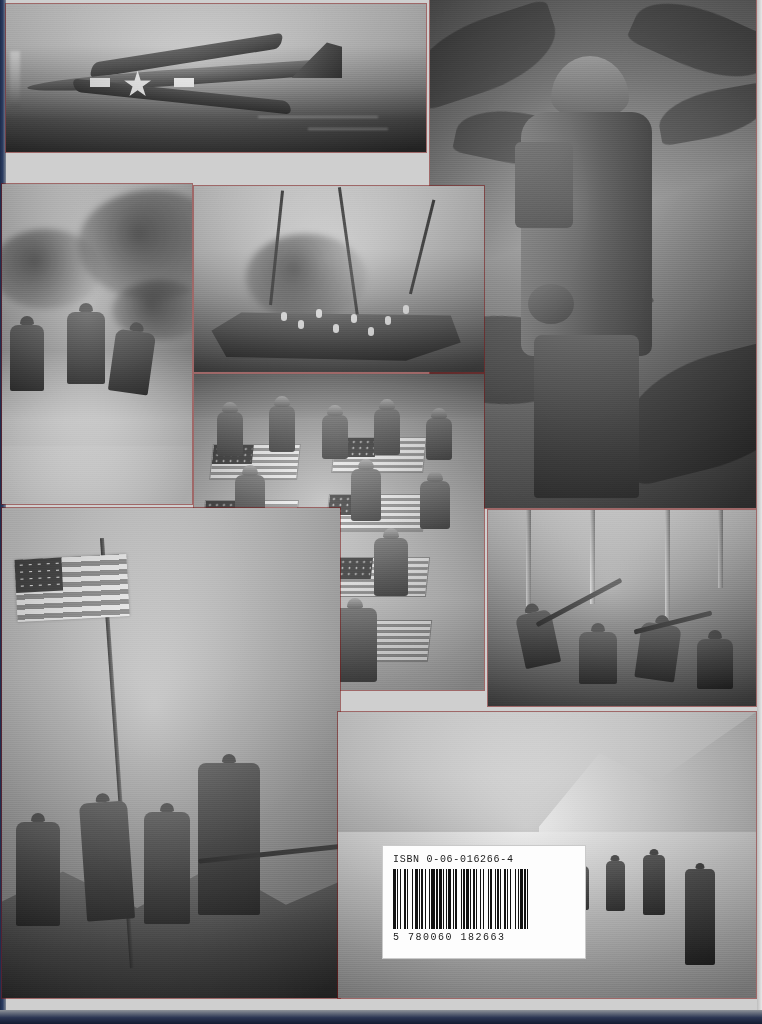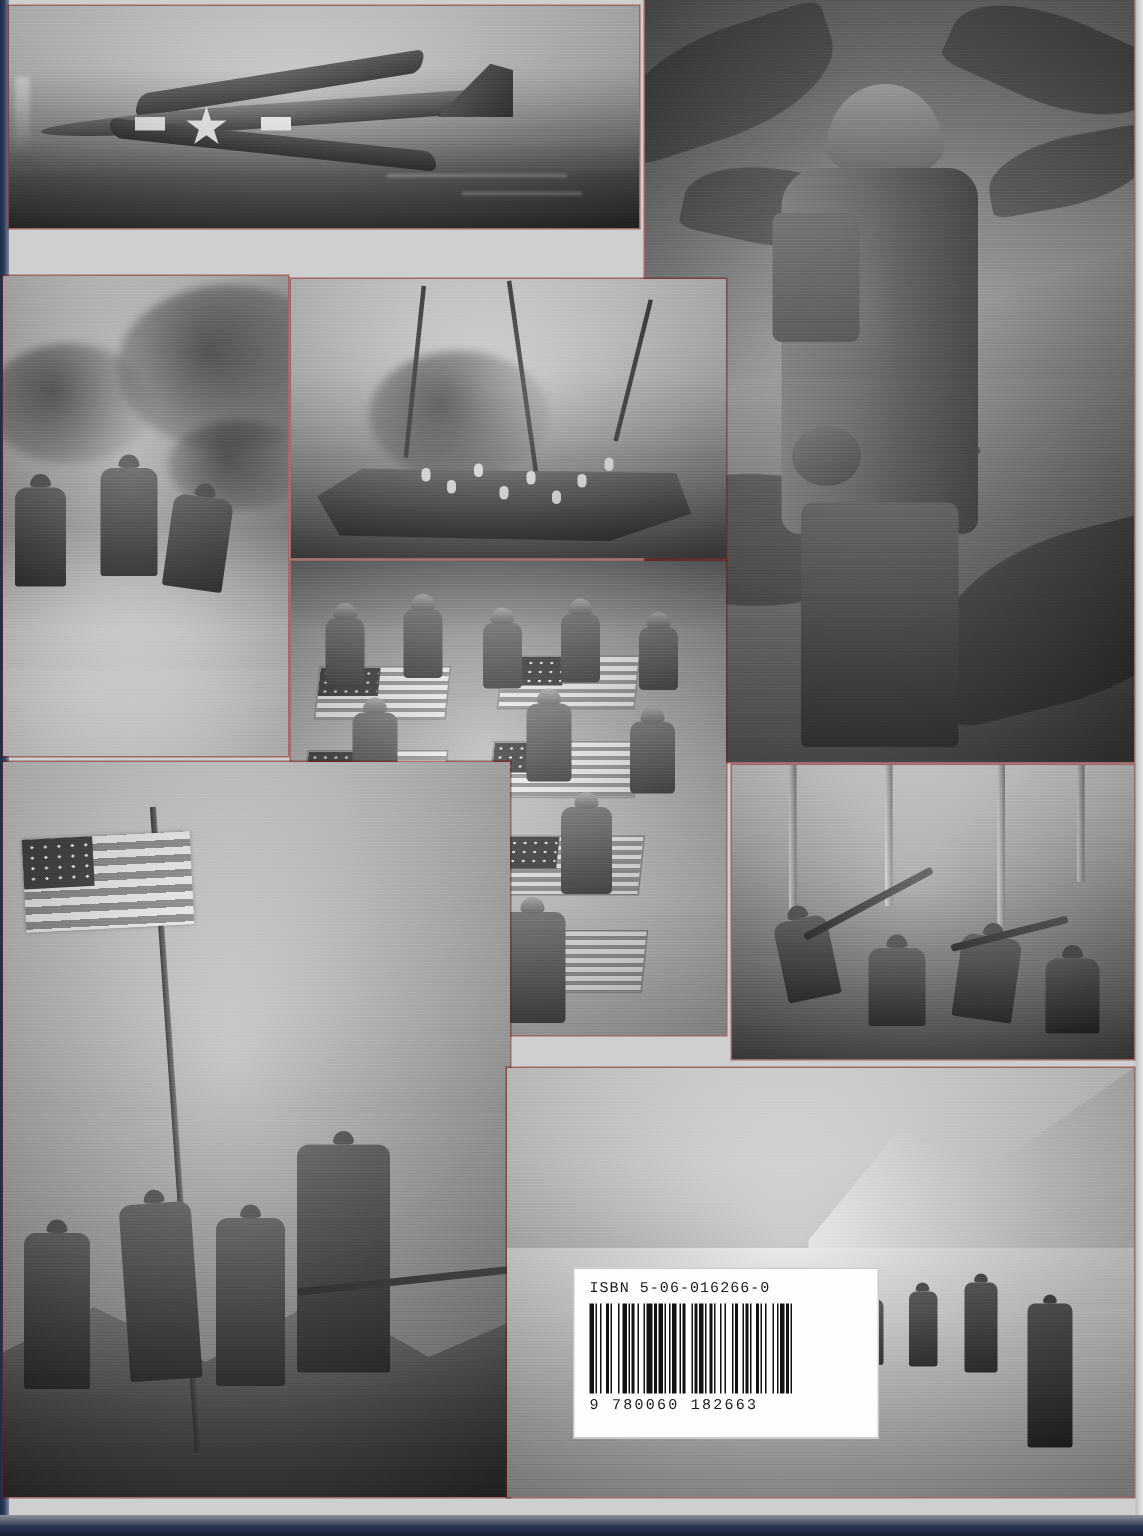--- a/index.html
+++ b/index.html
@@ -484,21 +484,21 @@
     <div class="marcher" style="left:48%; top:55%; width:15px; height:38px;"></div>
     <div class="marcher" style="left:56%; top:54%; width:17px; height:44px;"></div>
     <div class="marcher" style="left:64%; top:52%; width:19px; height:50px;"></div>
     <div class="marcher" style="left:73%; top:50%; width:22px; height:60px;"></div>
     <div class="marcher" style="left:83%; top:55%; width:30px; height:96px;"></div>
     <div class="vig"></div>
       <div class="grain"></div>
   </div>
 
   <div class="barcode-label">
-    <div class="isbn-text">ISBN 5-06-016266-0</div>
+    <div class="isbn-text">ISBN 0-06-016266-4</div>
     <div class="bars">
         <span style="width: 3px; background: rgb(18, 18, 18);"></span>
         <span style="width: 1px; background: transparent;"></span>
         <span style="width: 1px; background: rgb(18, 18, 18);"></span>
         <span style="width: 2px; background: transparent;"></span>
         <span style="width: 1px; background: rgb(18, 18, 18);"></span>
         <span style="width: 3px; background: transparent;"></span>
         <span style="width: 2px; background: rgb(18, 18, 18);"></span>
         <span style="width: 1px; background: transparent;"></span>
         <span style="width: 1px; background: rgb(18, 18, 18);"></span>
@@ -567,17 +567,17 @@
         <span style="width: 2px; background: transparent;"></span>
         <span style="width: 1px; background: rgb(18, 18, 18);"></span>
         <span style="width: 1px; background: transparent;"></span>
         <span style="width: 3px; background: rgb(18, 18, 18);"></span>
         <span style="width: 1px; background: transparent;"></span>
         <span style="width: 2px; background: rgb(18, 18, 18);"></span>
         <span style="width: 1px; background: transparent;"></span>
         <span style="width: 1px; background: rgb(18, 18, 18);"></span>
         <span style="width: 2px; background: transparent;"></span>
       </div>
-    <div class="barcode-digits">9 780060 182663</div>
+    <div class="barcode-digits">5 780060 182663</div>
   </div>
 
   <div class="edge-bottom"></div>
 </div>
 
 </body></html>

